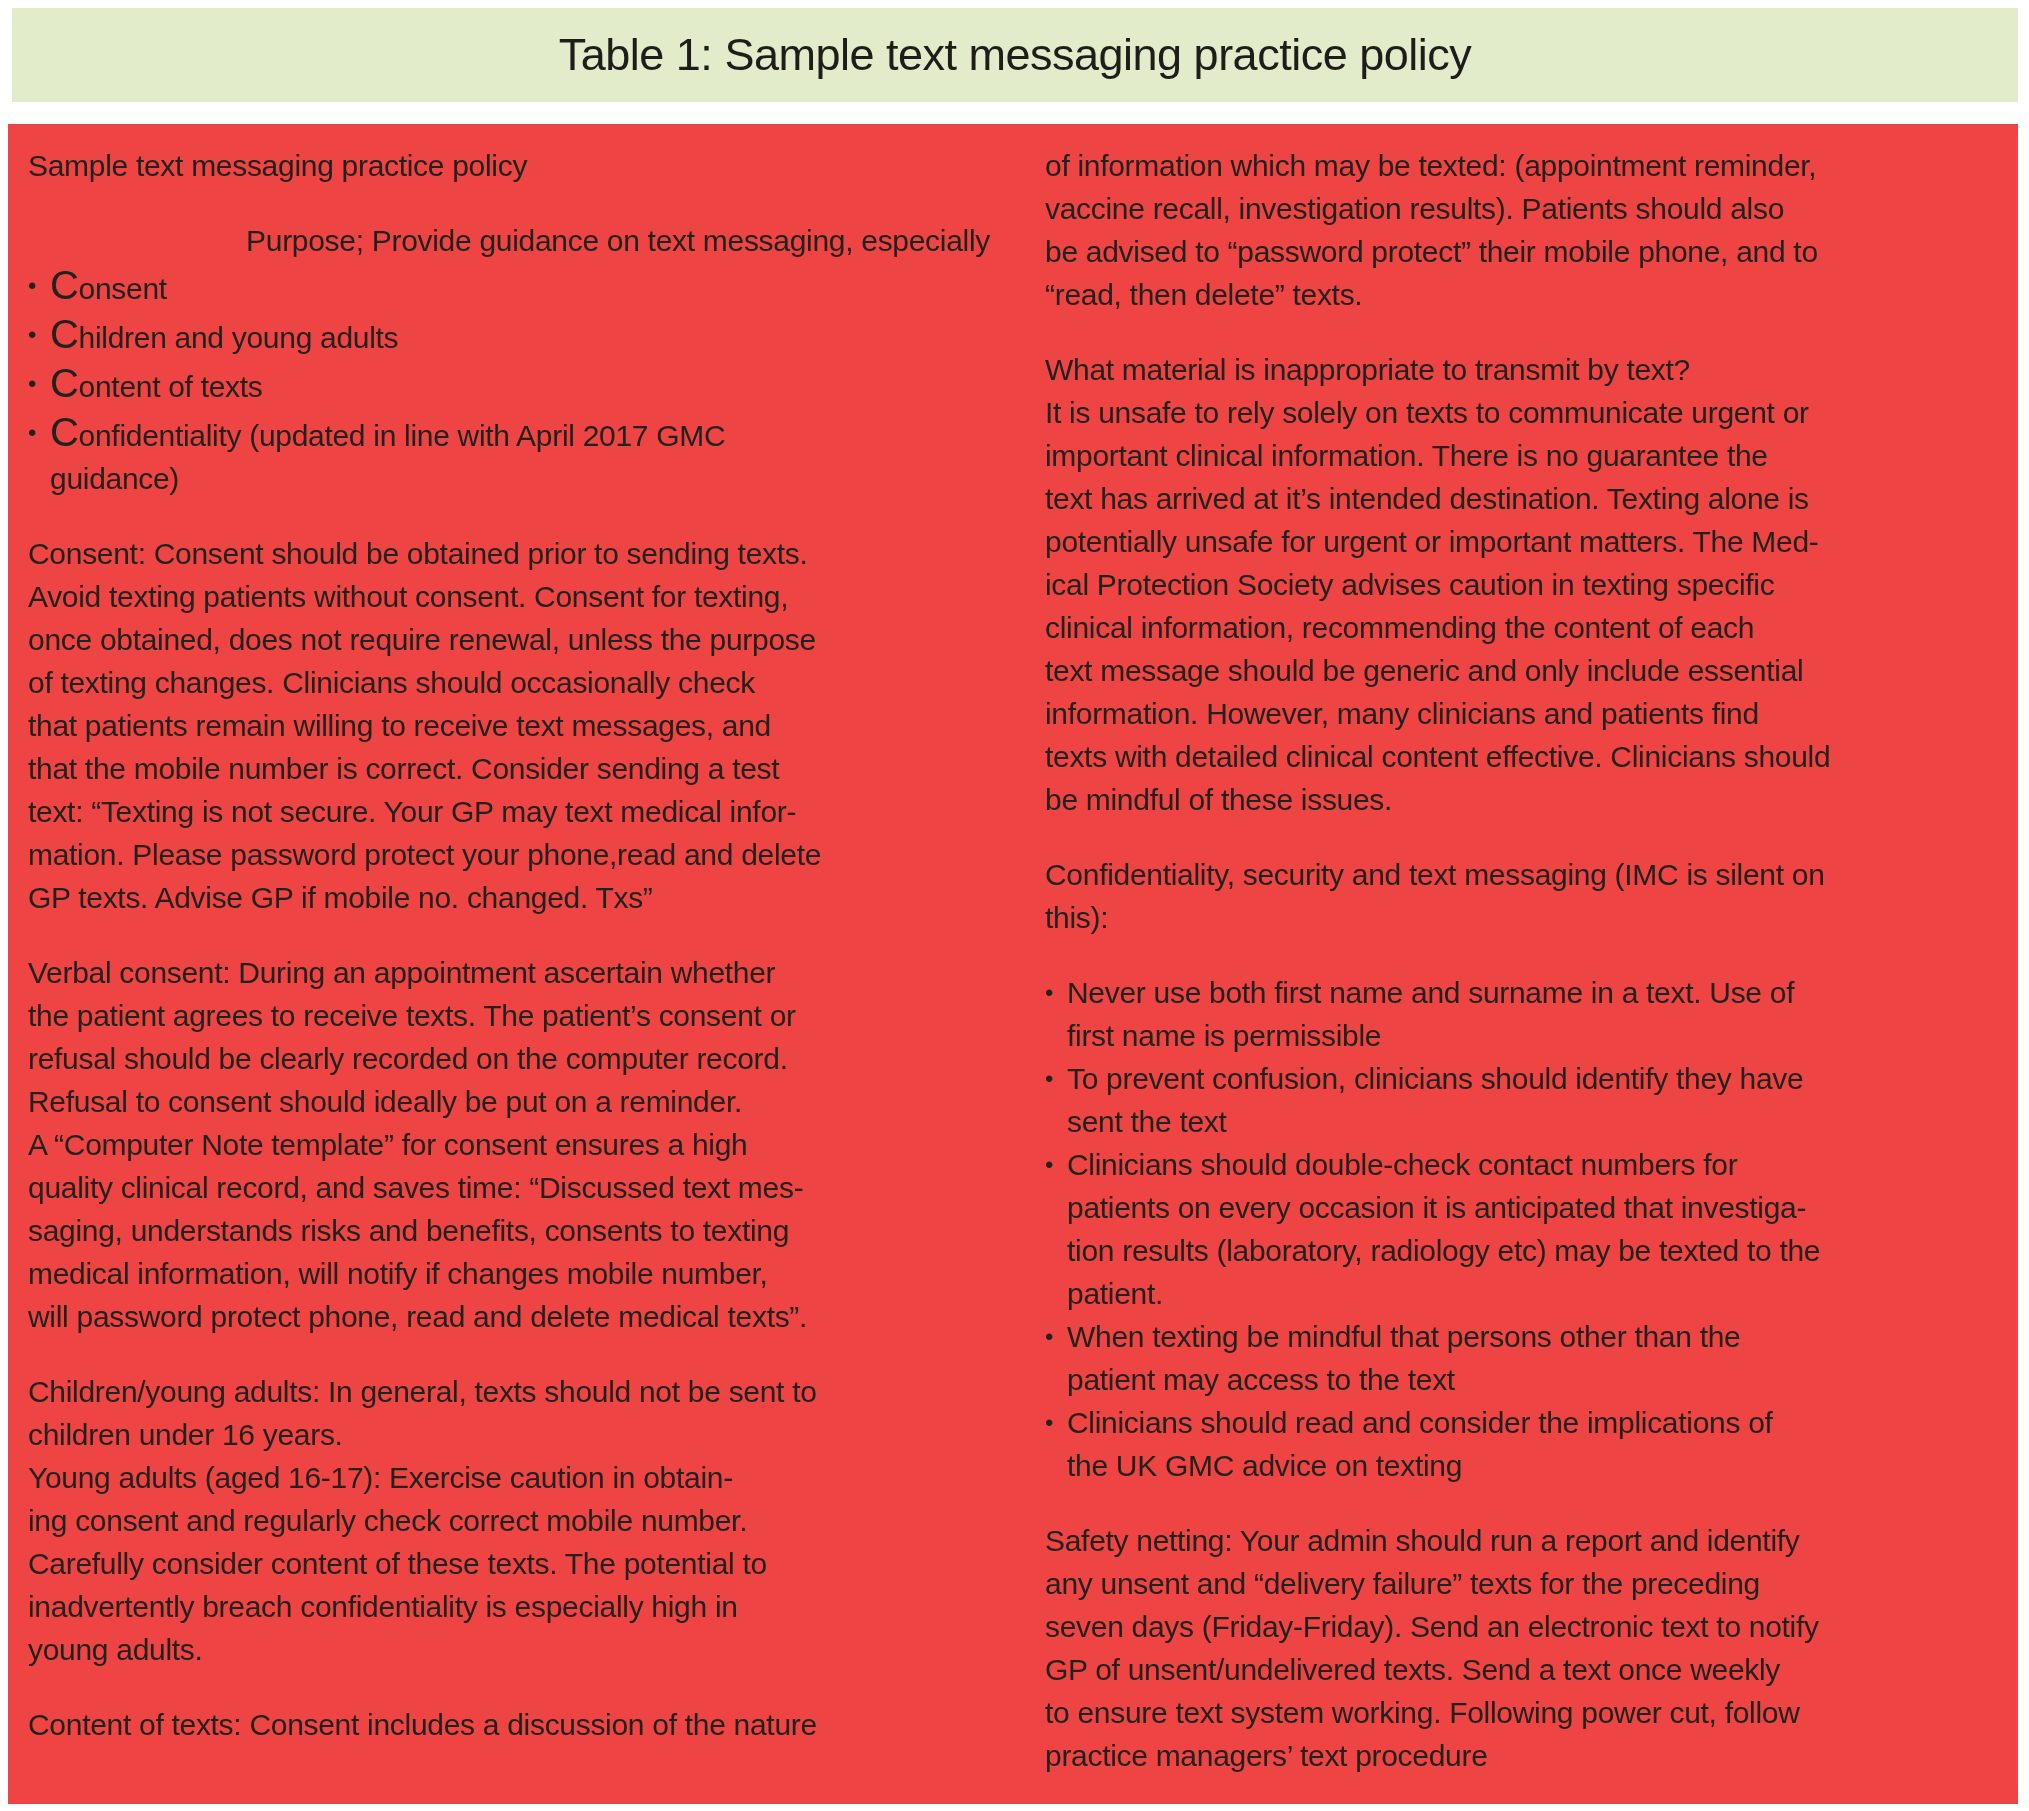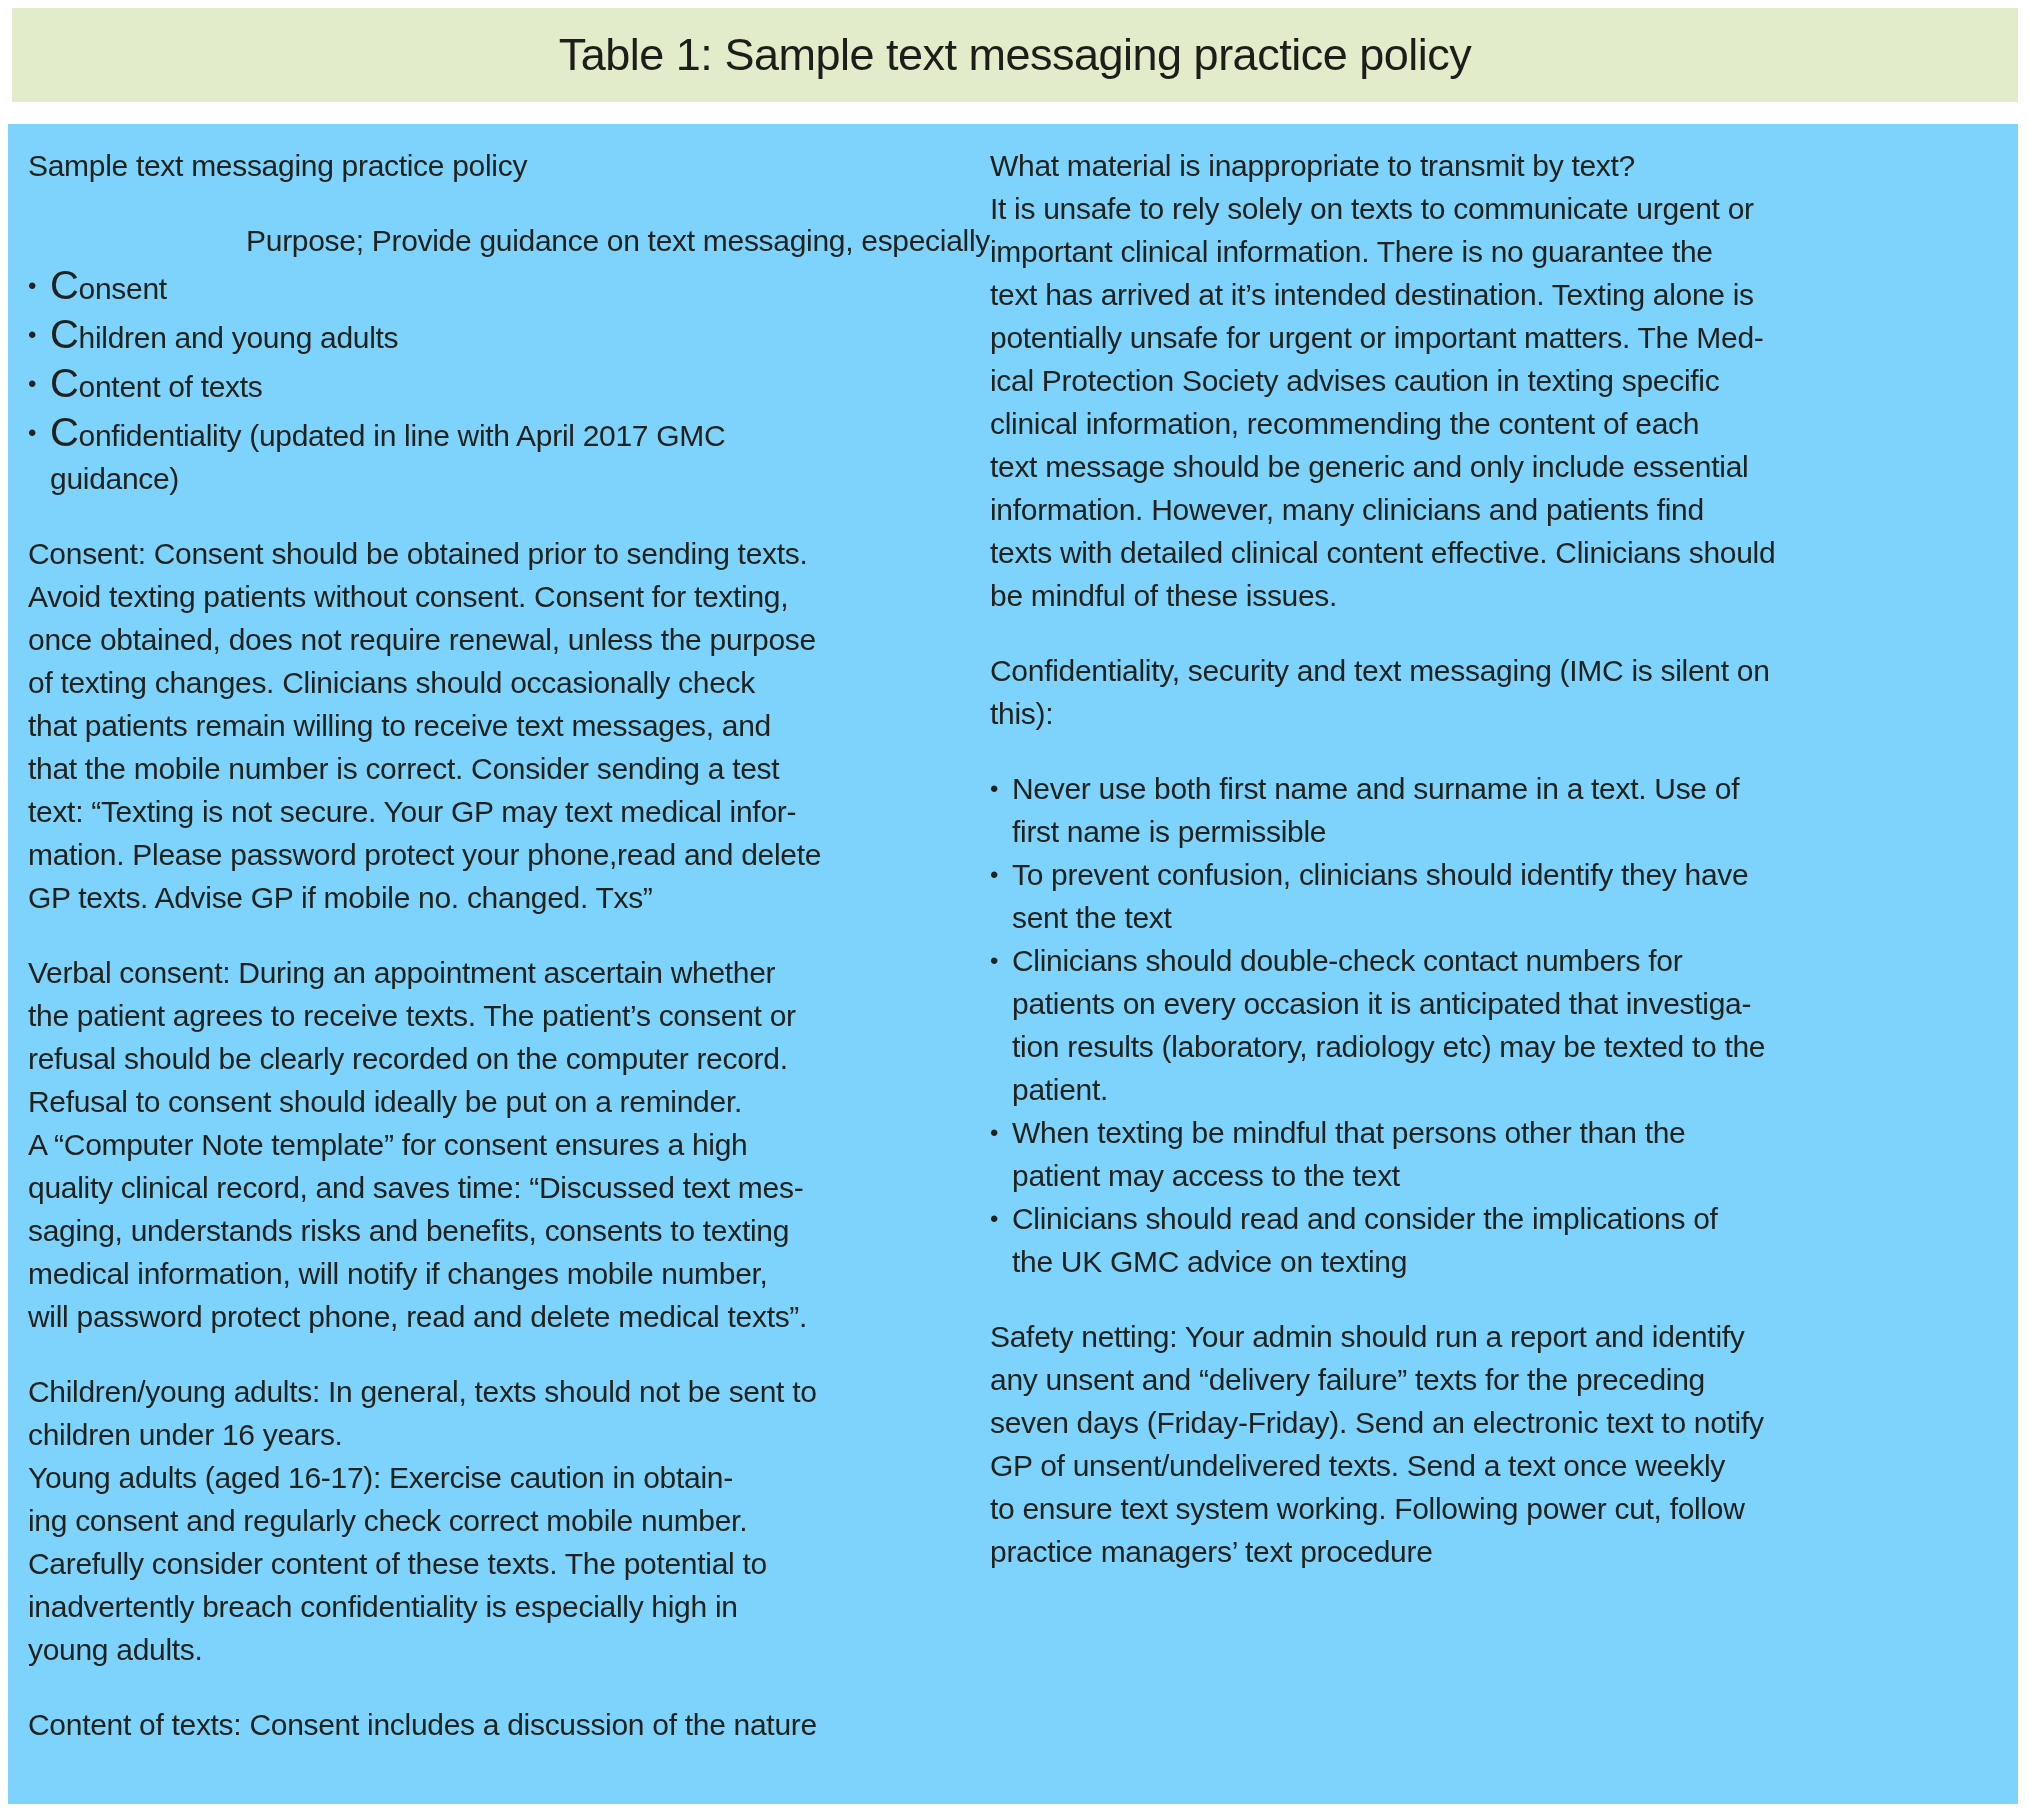--- a/index.html
+++ b/index.html
@@ -32,24 +32,25 @@
     letter-spacing: -0.5px;
     color: #1d1e1a;
     white-space: nowrap;
   }
   .body-band {
     position: absolute;
     left: 8px;
     right: 12px;
     top: 124px;
     bottom: 8px;
-    background: #7dd3fc;
+    background: #ef4444;
     box-sizing: border-box;
     padding: 20px 20px 0 20px;
     display: flex;
+    gap: 55px;
     font-size: 30px;
     line-height: 43px;
     letter-spacing: -0.3px;
   }
   .col {
     box-sizing: border-box;
   }
   .col-left {
     flex: 0 0 962px;
   }
@@ -155,20 +156,24 @@
 Young adults (aged 16-17): Exercise caution in obtain-
 ing consent and regularly check correct mobile number.
 Carefully consider content of these texts. The potential to
 inadvertently breach confidentiality is especially high in
 young adults.</div>
 
       <div class="para last">Content of texts: Consent includes a discussion of the nature</div>
     </div>
 
     <div class="col col-right">
+      <div class="para">of information which may be texted: (appointment reminder,
+vaccine recall, investigation results). Patients should also
+be advised to “password protect” their mobile phone, and to
+“read, then delete” texts.</div>
 
       <div class="para">What material is inappropriate to transmit by text?
 It is unsafe to rely solely on texts to communicate urgent or
 important clinical information. There is no guarantee the
 text has arrived at it’s intended destination. Texting alone is
 potentially unsafe for urgent or important matters. The Med-
 ical Protection Society advises caution in texting specific
 clinical information, recommending the content of each
 text message should be generic and only include essential
 information. However, many clinicians and patients find

